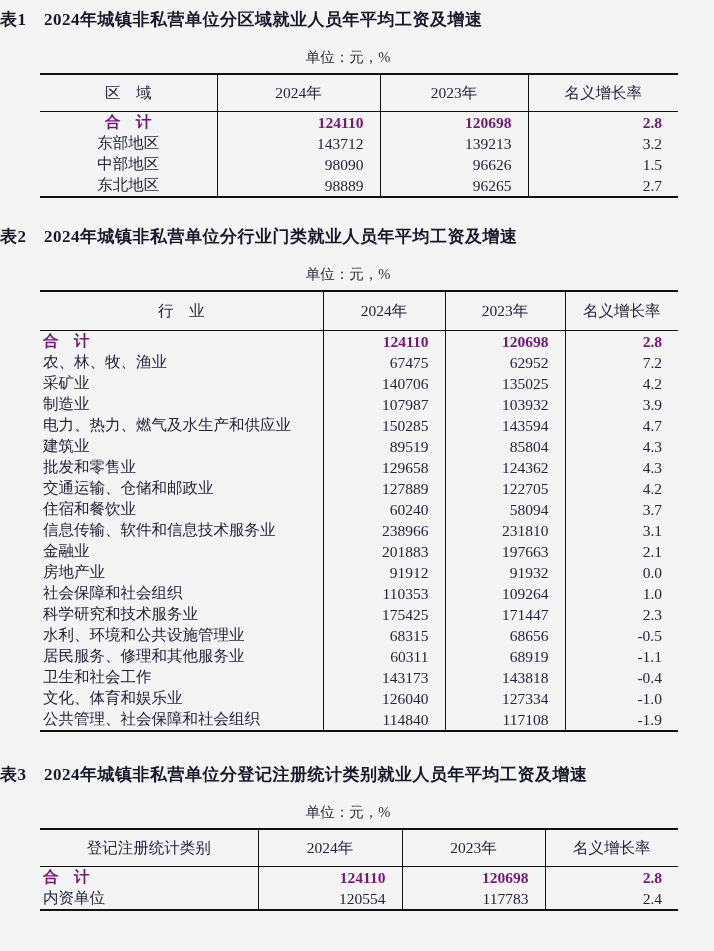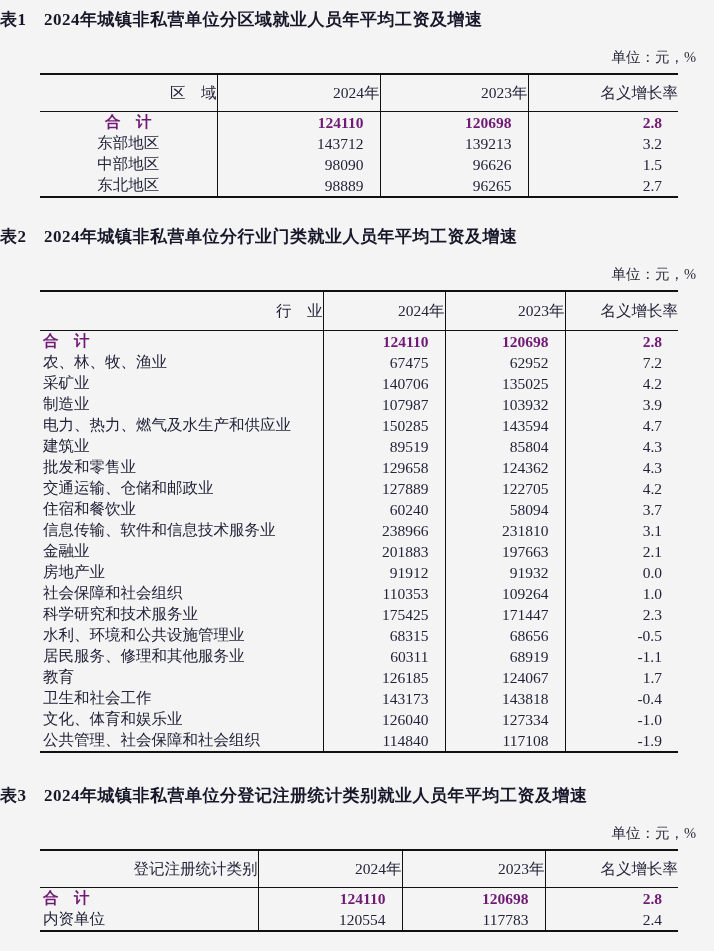--- a/index.html
+++ b/index.html
@@ -12,33 +12,33 @@
   }
   .doc{padding-top:8px;}
   .title{
     margin:0;text-align:left;
     font-size:17px;font-weight:bold;color:#17172a;
     letter-spacing:0.5px;
   }
   .block2 .title{margin-top:27px;}
   .block3 .title{margin-top:31px;}
   .unit{
-    text-align:right;padding-right:18px;
+    text-align:center;padding-right:18px;
     font-size:14.5px;color:#2a2a3c;
     margin-top:17px;margin-bottom:6px;
   }
   table{
     border-collapse:collapse;table-layout:fixed;
     margin-left:40px;width:638px;
     border-top:2.5px solid #111;
     border-bottom:2.5px solid #111;
   }
   th{
     font-weight:normal;font-size:15.5px;color:#23233a;
-    text-align:right;vertical-align:middle;
+    text-align:center;vertical-align:middle;
     border-bottom:1.5px solid #111;
     padding:0;
   }
   th+th, td+td{border-left:1.5px solid #111;}
   td{
     font-size:15.5px;color:#23233a;
     padding:0;vertical-align:middle;
     white-space:nowrap;overflow:hidden;
   }
   .t0 th{height:36px;}
@@ -213,26 +213,20 @@
             <td class="num">68656</td>
             <td class="num">-0.5</td>
           </tr>
           <tr>
             <td class="lbl">居民服务、修理和其他服务业</td>
             <td class="num">60311</td>
             <td class="num">68919</td>
             <td class="num">-1.1</td>
           </tr>
           <tr>
-            <td class="lbl">教育</td>
-            <td class="num">126185</td>
-            <td class="num">124067</td>
-            <td class="num">1.7</td>
-          </tr>
-          <tr>
             <td class="lbl">卫生和社会工作</td>
             <td class="num">143173</td>
             <td class="num">143818</td>
             <td class="num">-0.4</td>
           </tr>
           <tr>
             <td class="lbl">文化、体育和娱乐业</td>
             <td class="num">126040</td>
             <td class="num">127334</td>
             <td class="num">-1.0</td>

